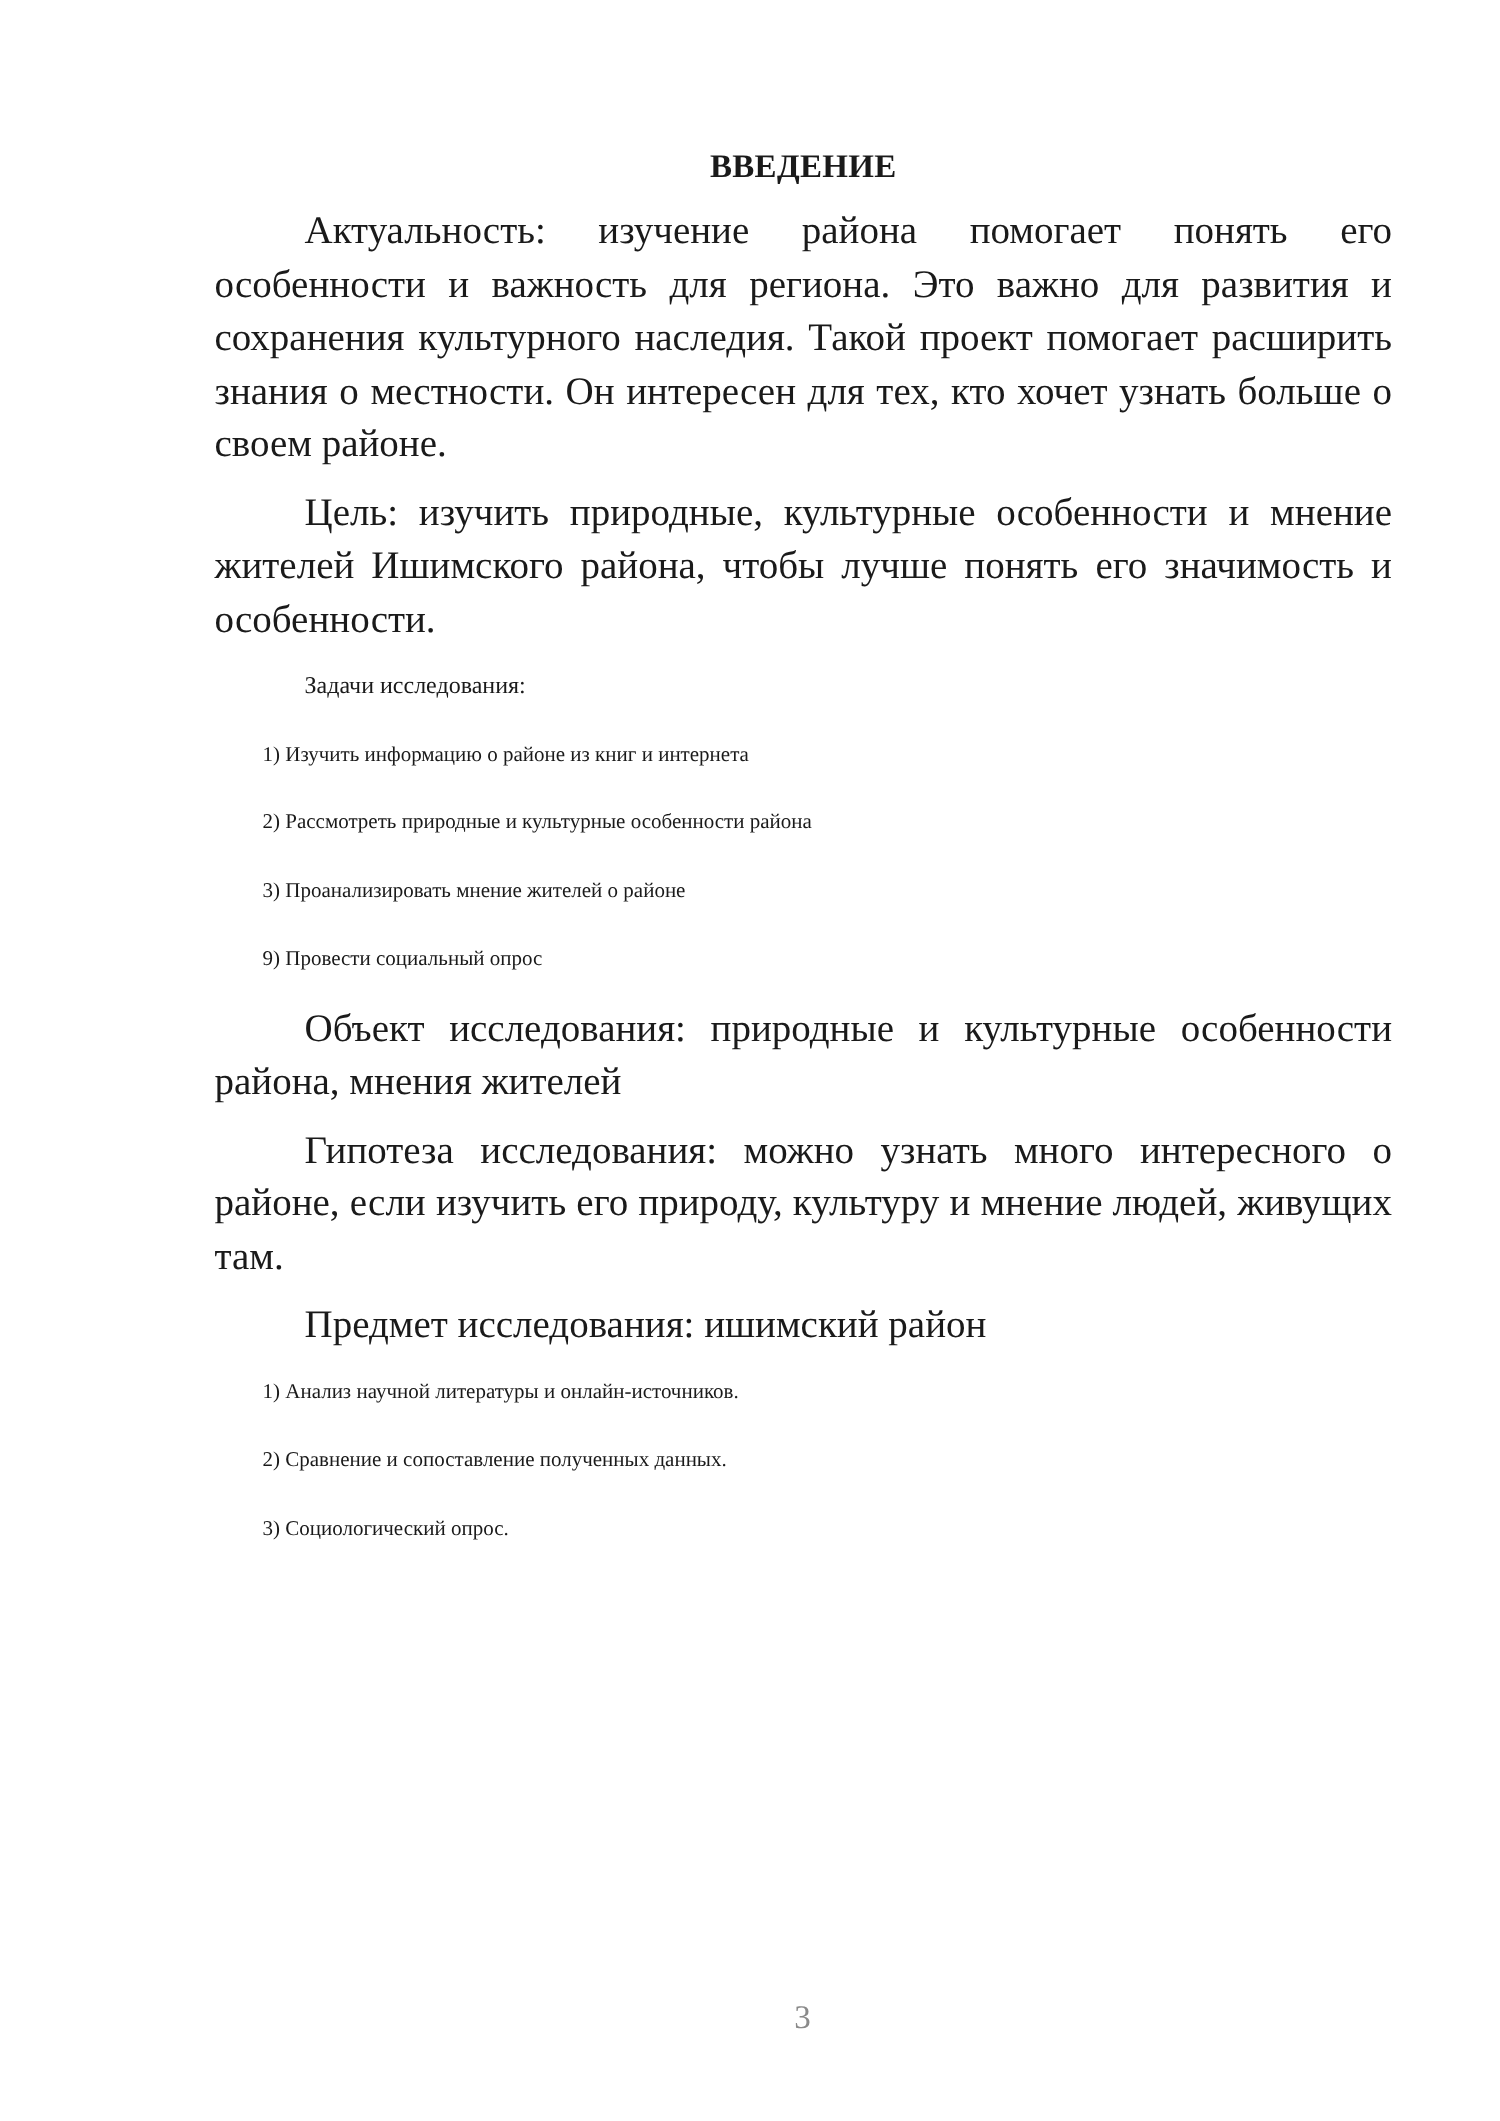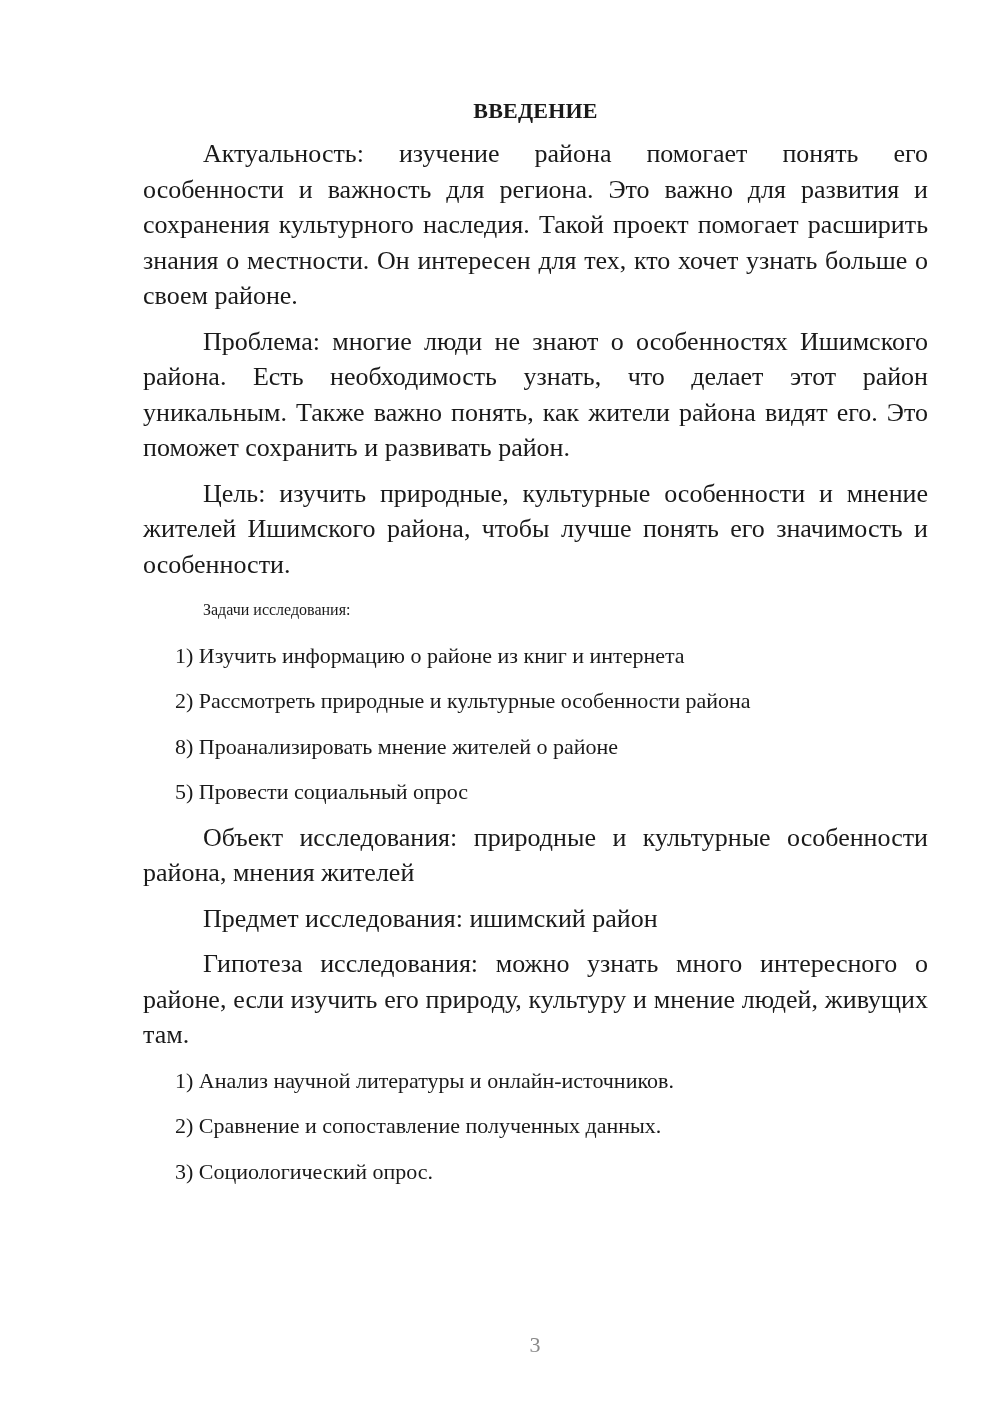--- a/index.html
+++ b/index.html
@@ -42,21 +42,21 @@
       line-height: 35.5px;
       text-indent: 60px;
       margin: 0 0 10px 0;
     }
     .list {
       list-style: none;
       margin: 0;
       padding: 0;
     }
     .list-item {
-      font-size: 22px;
+      font-size: 14px;
       line-height: 35.5px;
       padding-left: 32px;
       margin: 0 0 10px 0;
     }
     .page-number {
       position: absolute;
       left: 0;
       width: 1070px;
       top: 1332px;
       text-align: center;
@@ -64,34 +64,33 @@
       color: #8a8a8a;
     }
   </style>
 </head>
 <body>
 
 <div class="page">
   <h1 class="title">ВВЕДЕНИЕ</h1>
 
   <p class="para">Актуальность: изучение района помогает понять его особенности и важность для региона. Это важно для развития и сохранения культурного наследия. Такой проект помогает расширить знания о местности. Он интересен для тех, кто хочет узнать больше о своем районе.</p>
-  <p class="para">Проблема: многие люди не знают о особенностях Ишимского района. Есть необходимость узнать, что делает этот район уникальным. Также важно понять, как жители района видят его. Это поможет сохранить и развивать район.</p>
   <p class="para">Цель: изучить природные, культурные особенности и мнение жителей Ишимского района, чтобы лучше понять его значимость и особенности.</p>
 
   <p class="heading-line">Задачи исследования:</p>
   <ul class="list">
     <li class="list-item">1) Изучить информацию о районе из книг и интернета</li>
     <li class="list-item">2) Рассмотреть природные и культурные особенности района</li>
-    <li class="list-item">8) Проанализировать мнение жителей о районе</li>
-    <li class="list-item">5) Провести социальный опрос</li>
+    <li class="list-item">3) Проанализировать мнение жителей о районе</li>
+    <li class="list-item">9) Провести социальный опрос</li>
   </ul>
 
   <p class="para">Объект исследования: природные и культурные особенности района, мнения жителей</p>
+  <p class="para">Гипотеза исследования: можно узнать много интересного о районе, если изучить его природу, культуру и мнение людей, живущих там.</p>
   <p class="para">Предмет исследования: ишимский район</p>
-  <p class="para">Гипотеза исследования: можно узнать много интересного о районе, если изучить его природу, культуру и мнение людей, живущих там.</p>
 
   <ul class="list">
     <li class="list-item">1) Анализ научной литературы и онлайн-источников.</li>
     <li class="list-item">2) Сравнение и сопоставление полученных данных.</li>
     <li class="list-item">3) Социологический опрос.</li>
   </ul>
 </div>
 
 <div class="page-number">3</div>
 

